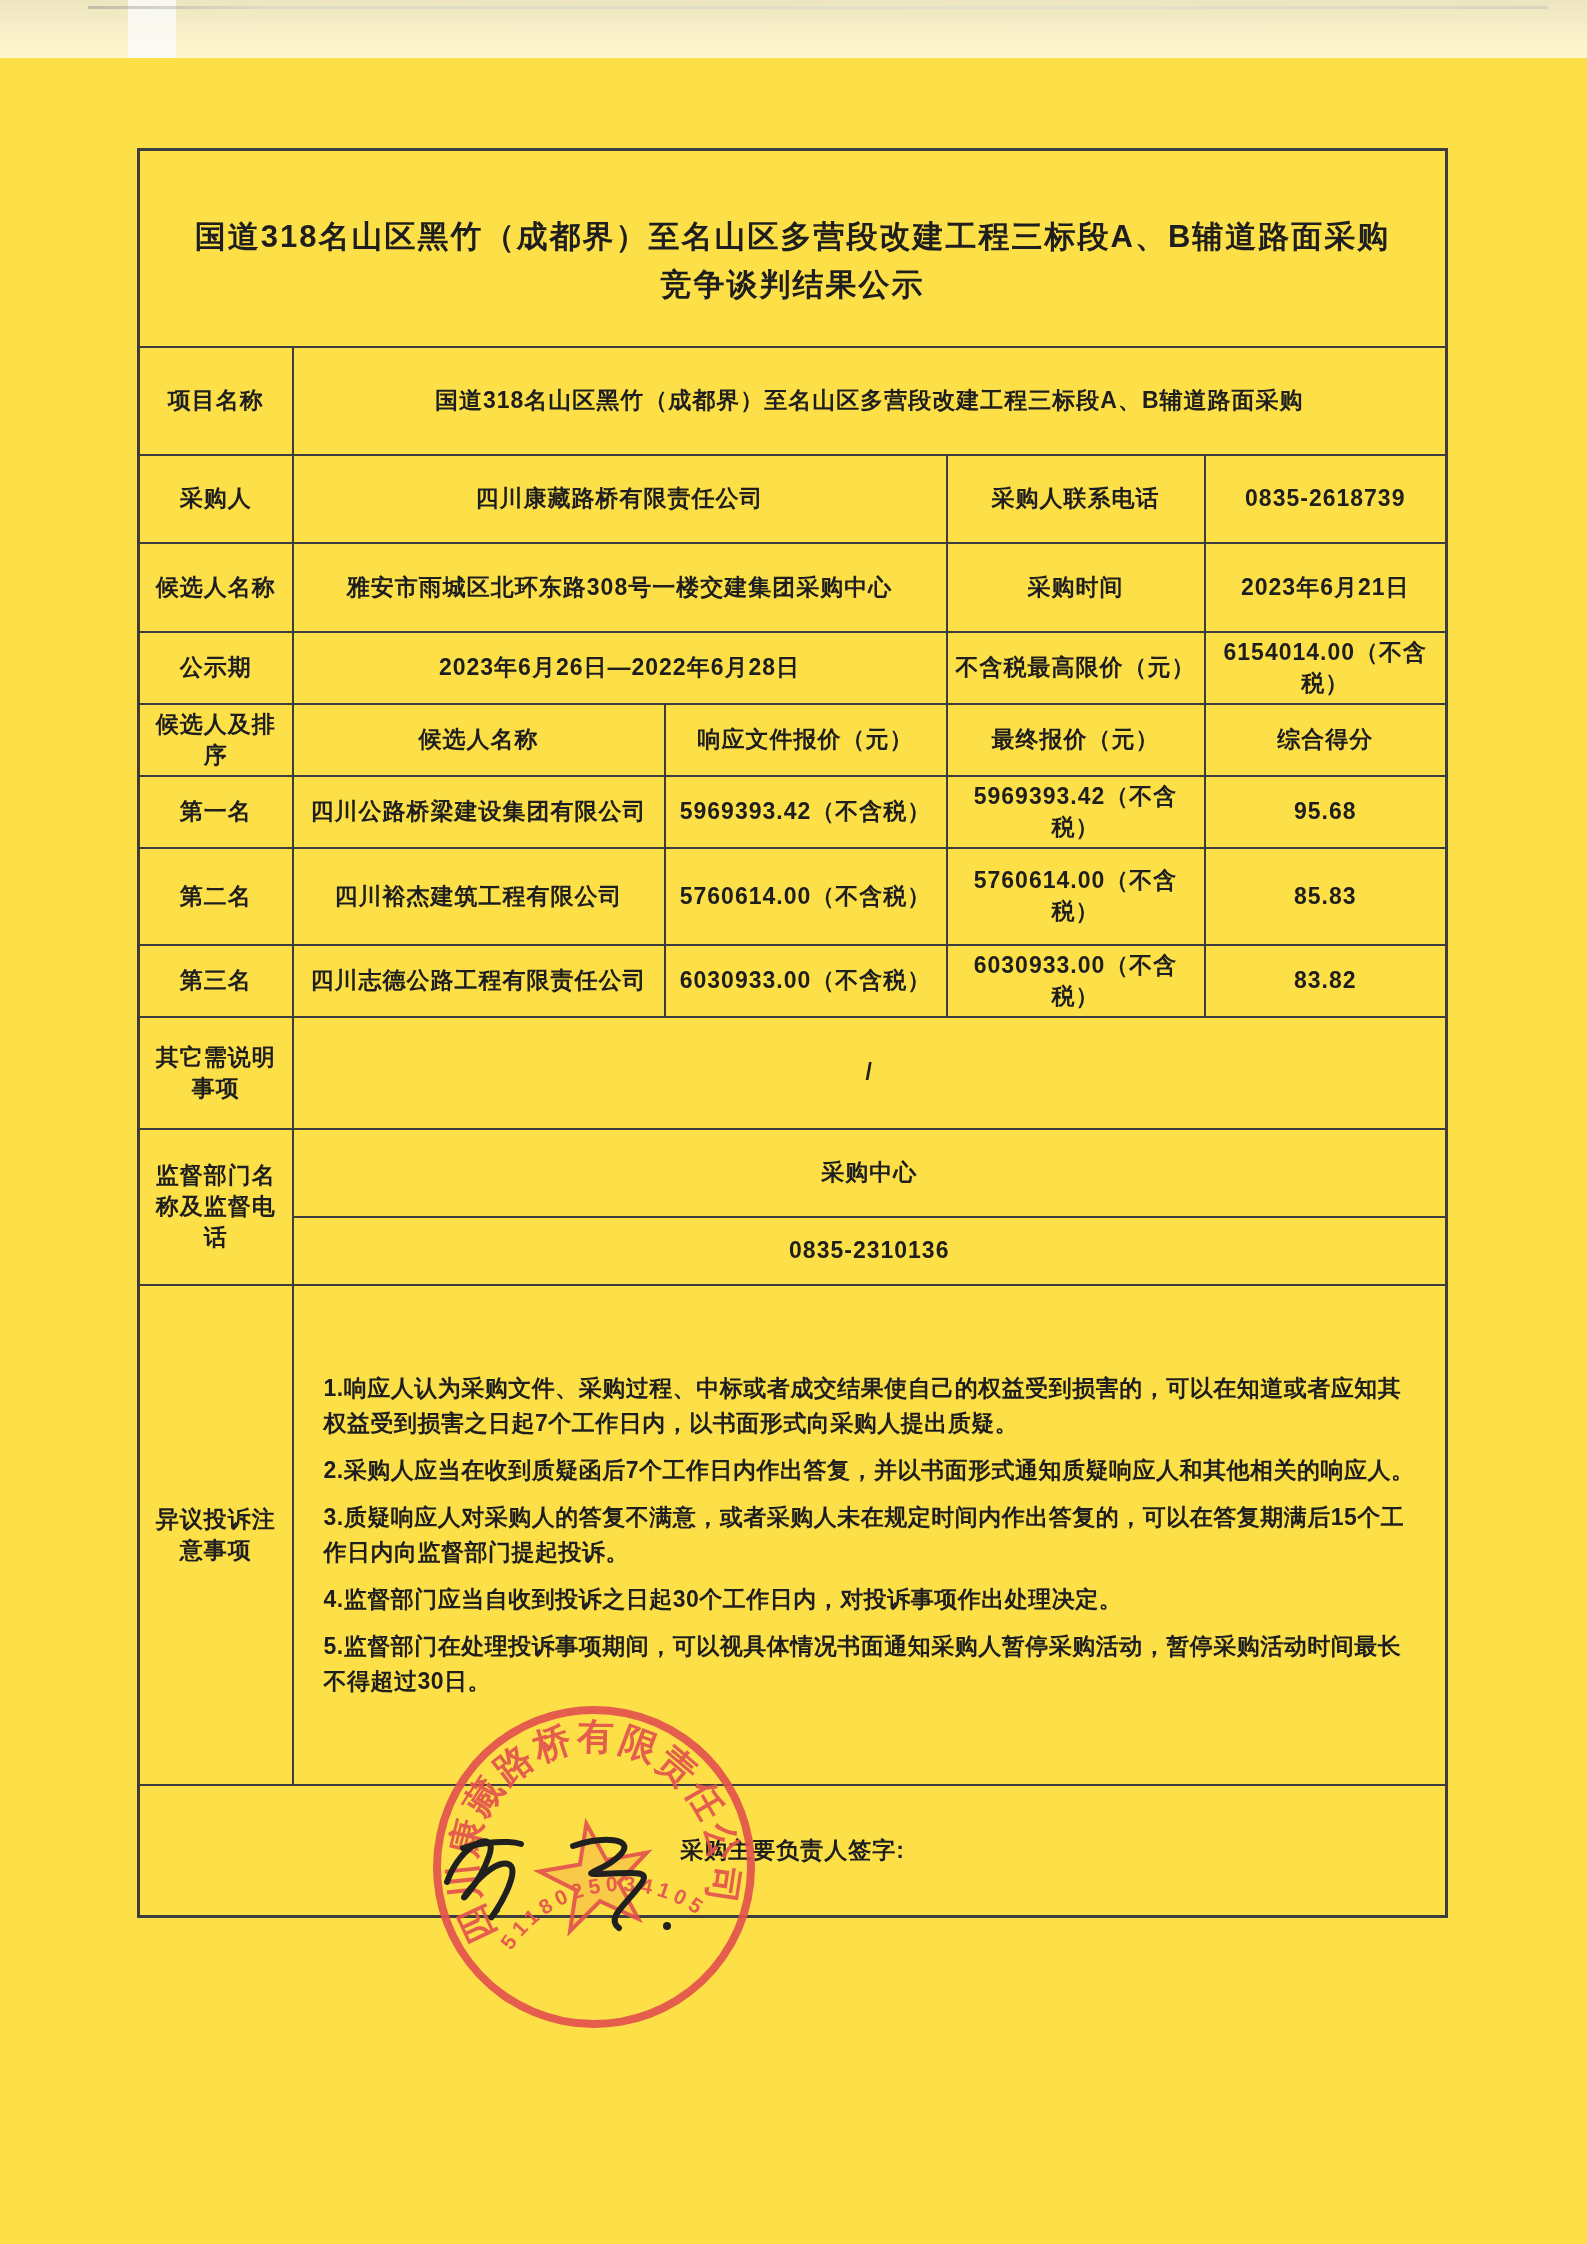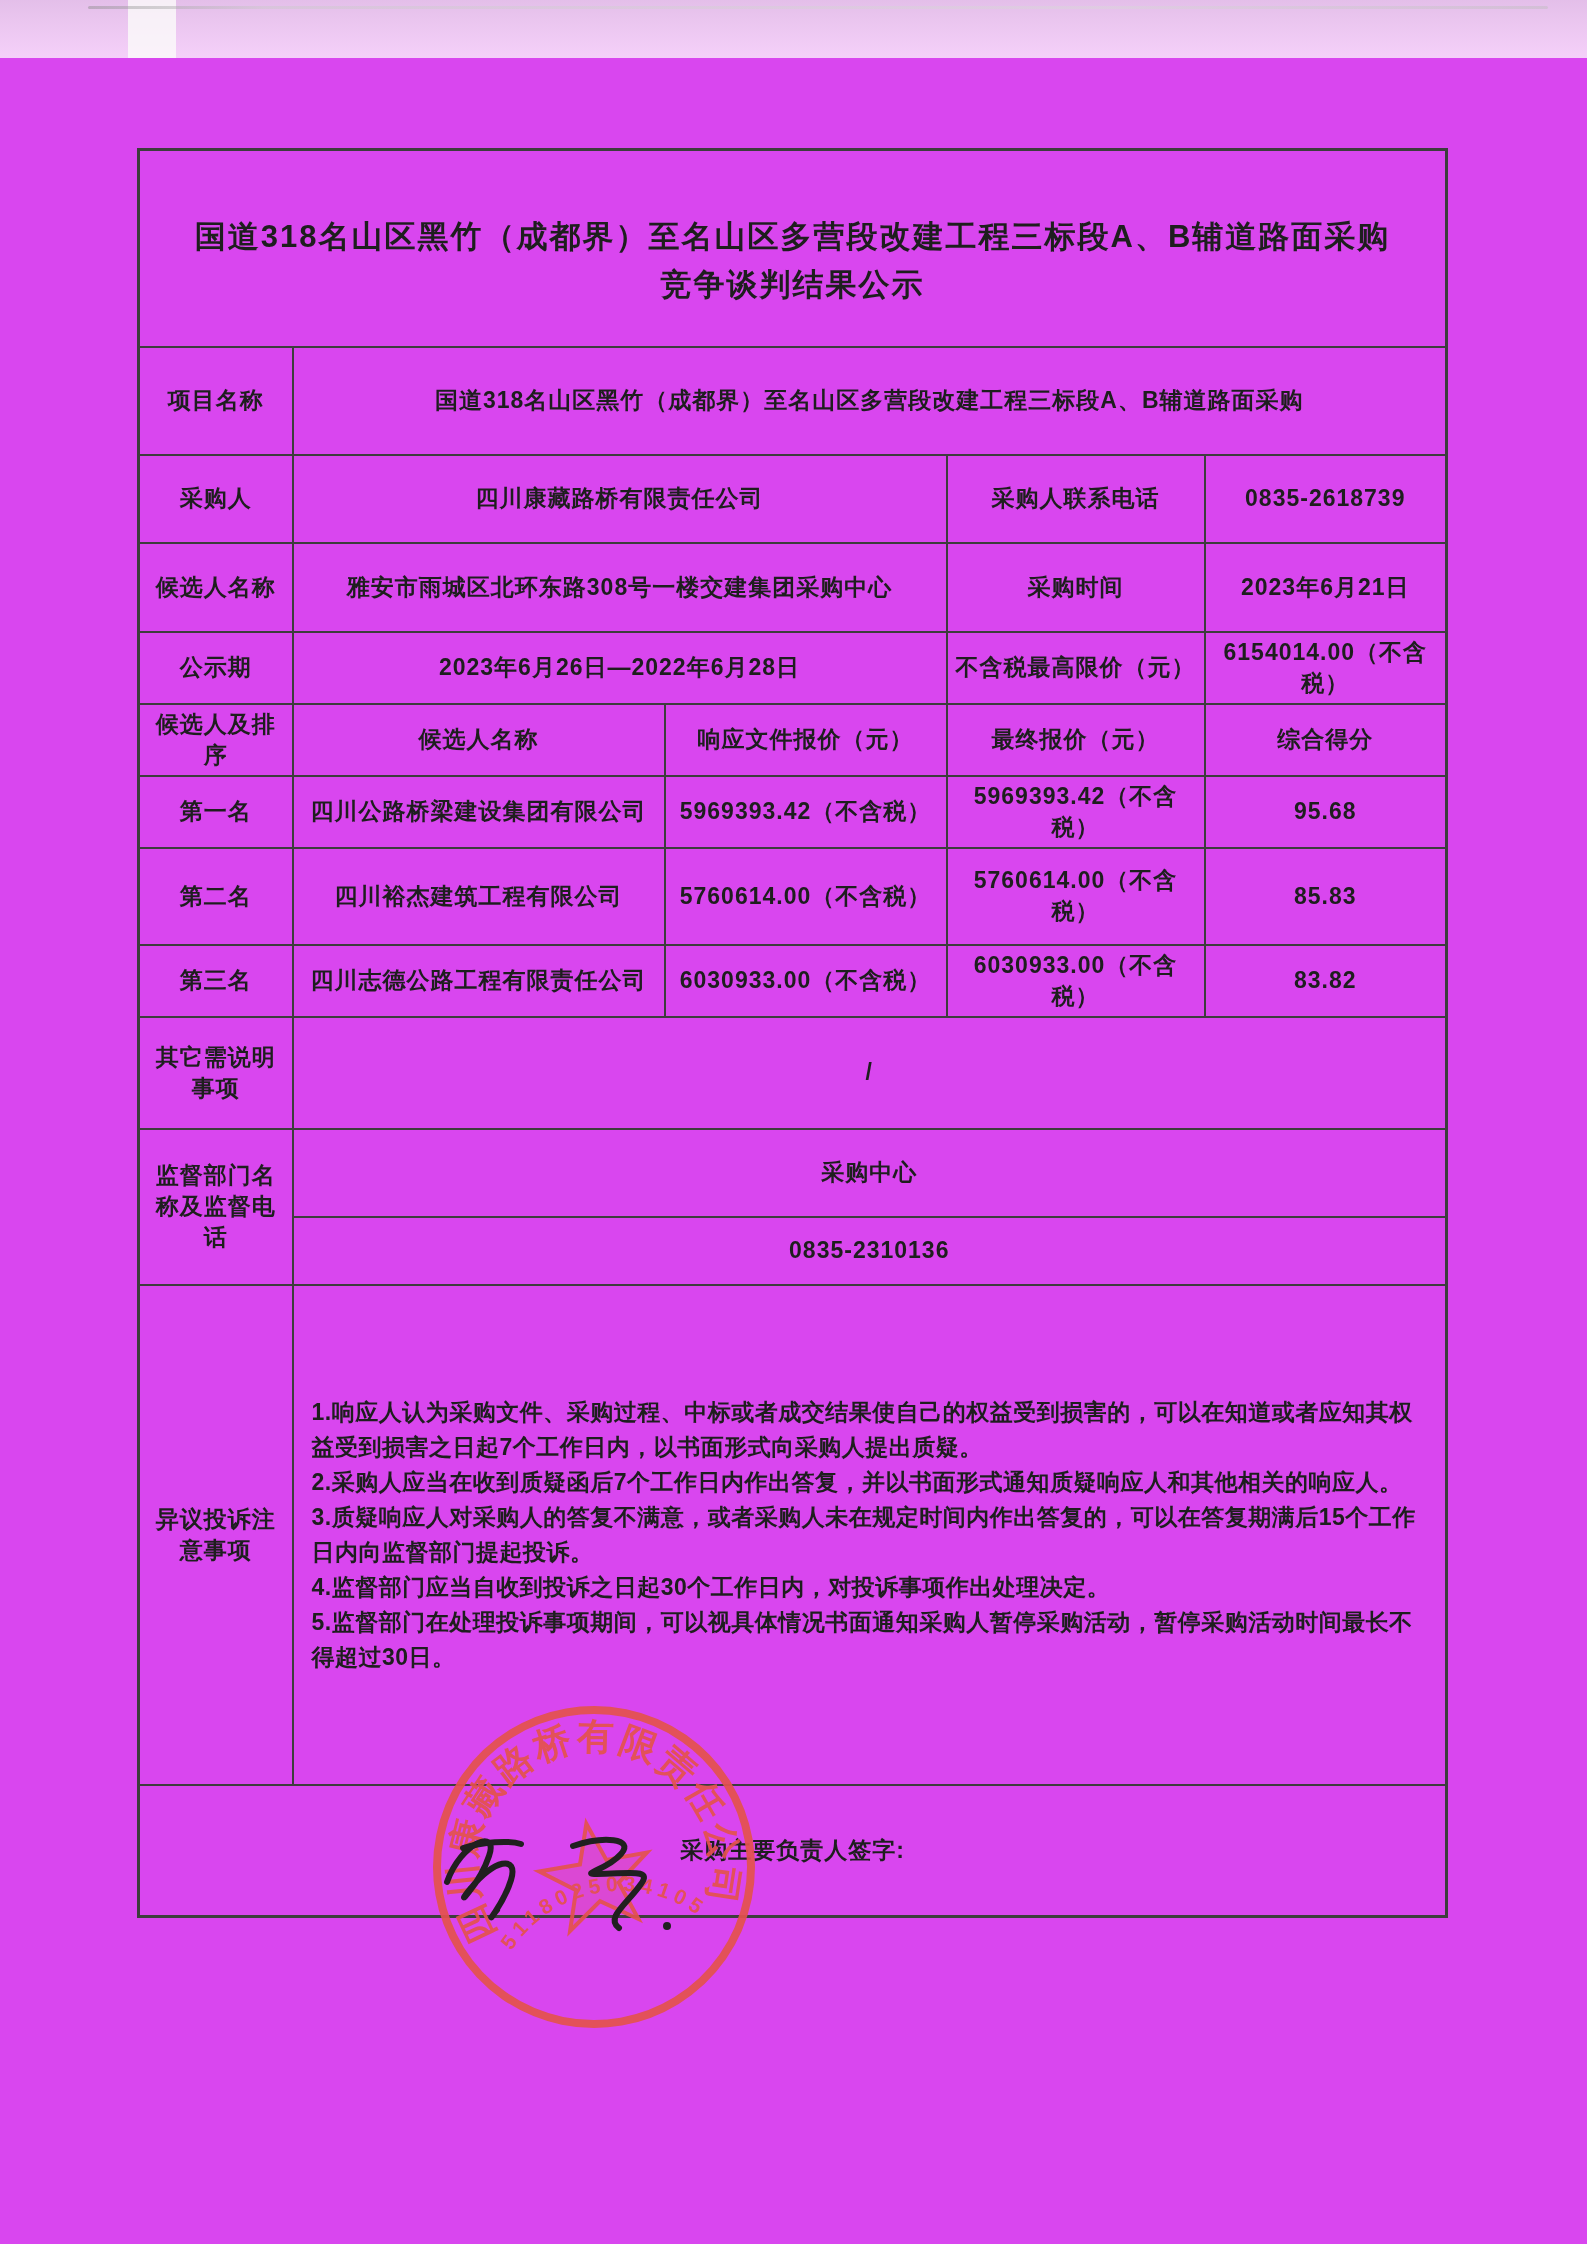--- a/index.html
+++ b/index.html
@@ -1,19 +1,19 @@
 <!DOCTYPE html>
 <html><head>
 <meta charset="utf-8">
 <style>
   html,body{margin:0;padding:0;background:#ffffff;}
   .page{
     position:relative;
     width:1587px;height:2244px;
-    background:#d946ef;
+    background:#fde047;
     font-family:"Liberation Sans","DejaVu Sans",sans-serif;
     color:#1e1e1e;
     overflow:hidden;
   }
   
   .scan-band{
     position:absolute;top:0;left:0;width:1587px;height:58px;
     background:linear-gradient(180deg,#e7e7e7 0%,#f2f2f1 45%,#fefefd 100%);
     opacity:.75;
   }
@@ -44,21 +44,21 @@
   .doc-title{
     font-size:31px;font-weight:800;line-height:48px;letter-spacing:2px;
     text-align:center;margin:0;padding-top:26px;
   }
   td.left{text-align:left;padding-left:14px;}
   td.label{letter-spacing:1px;margin-left:12px;}
   .complaint{
     text-align:left;font-size:23px;font-weight:700;line-height:35px;
     padding:0 10px;letter-spacing:.5px;
   }
-  .complaint p{margin:0;}
+  .complaint p{margin:12px;}
   td.sig-cell{
     text-align:left;padding-left:14px;font-size:24px;letter-spacing:2px;
   }
   .seal{
     position:absolute;left:428px;top:1701px;width:332px;height:332px;
     transform:rotate(-10deg);
     opacity:.92;
     pointer-events:none;
   }
   .signature{

